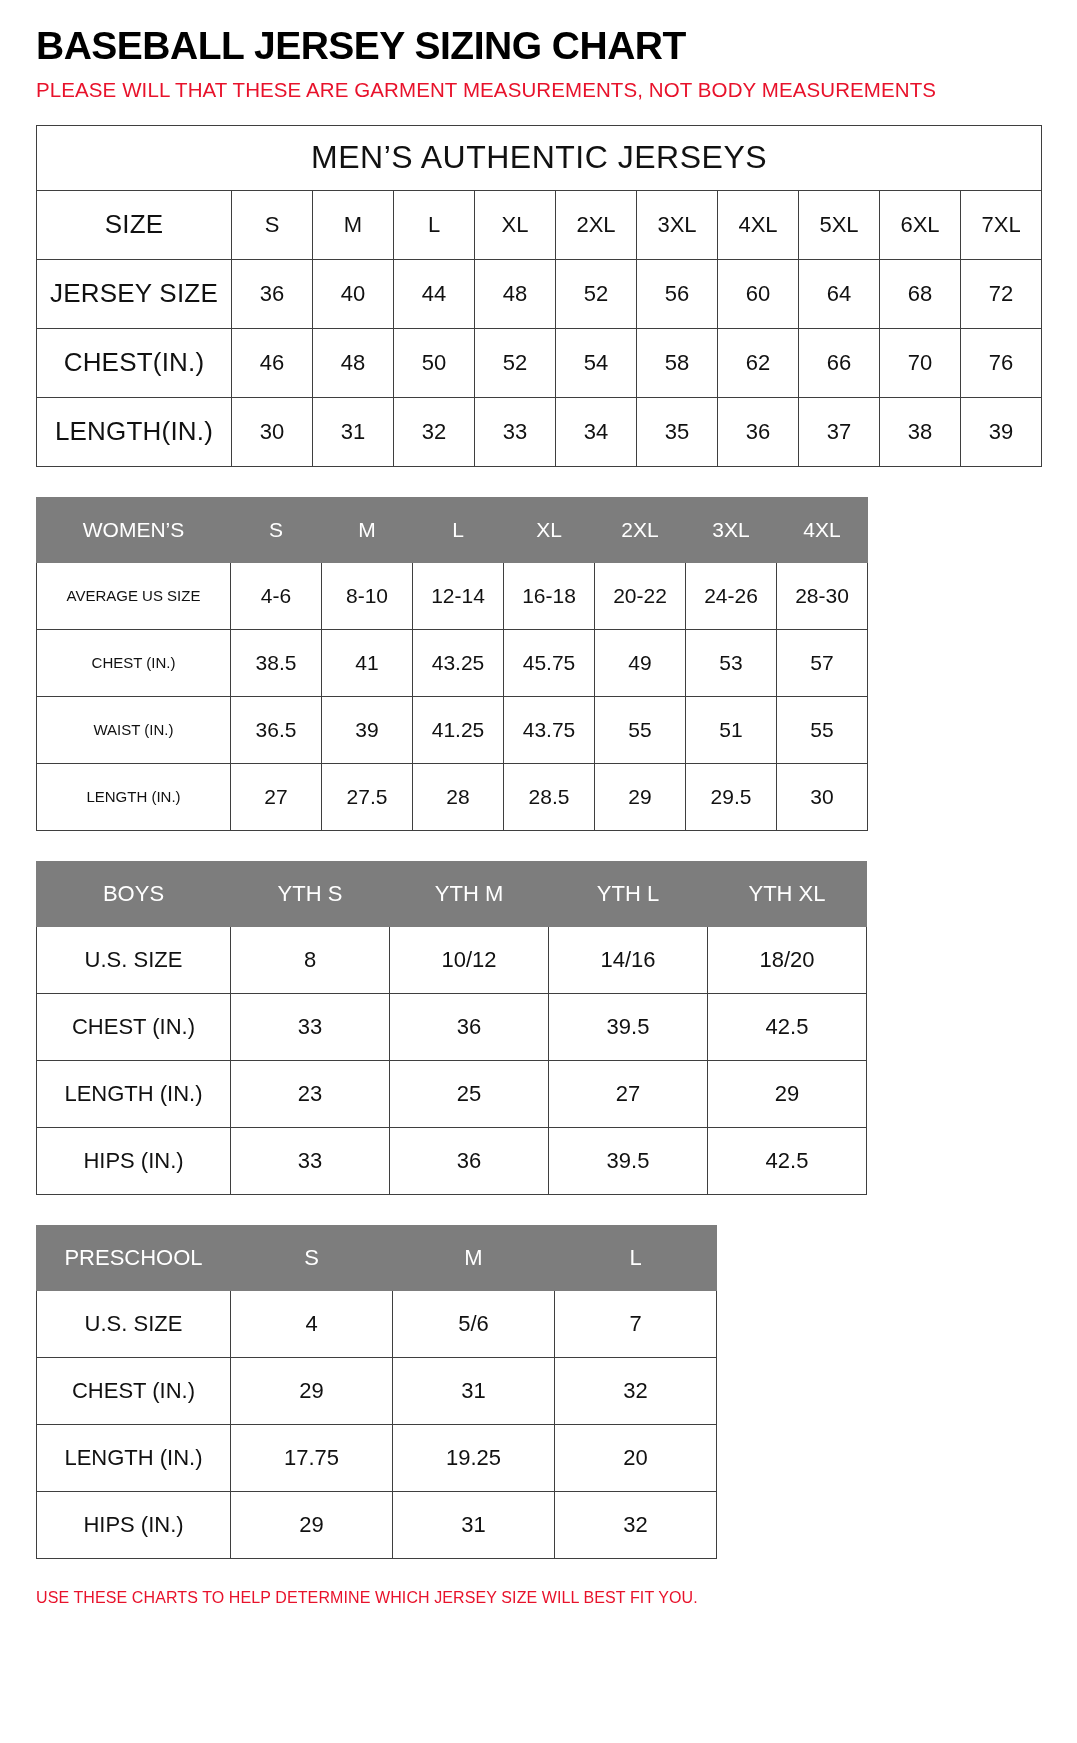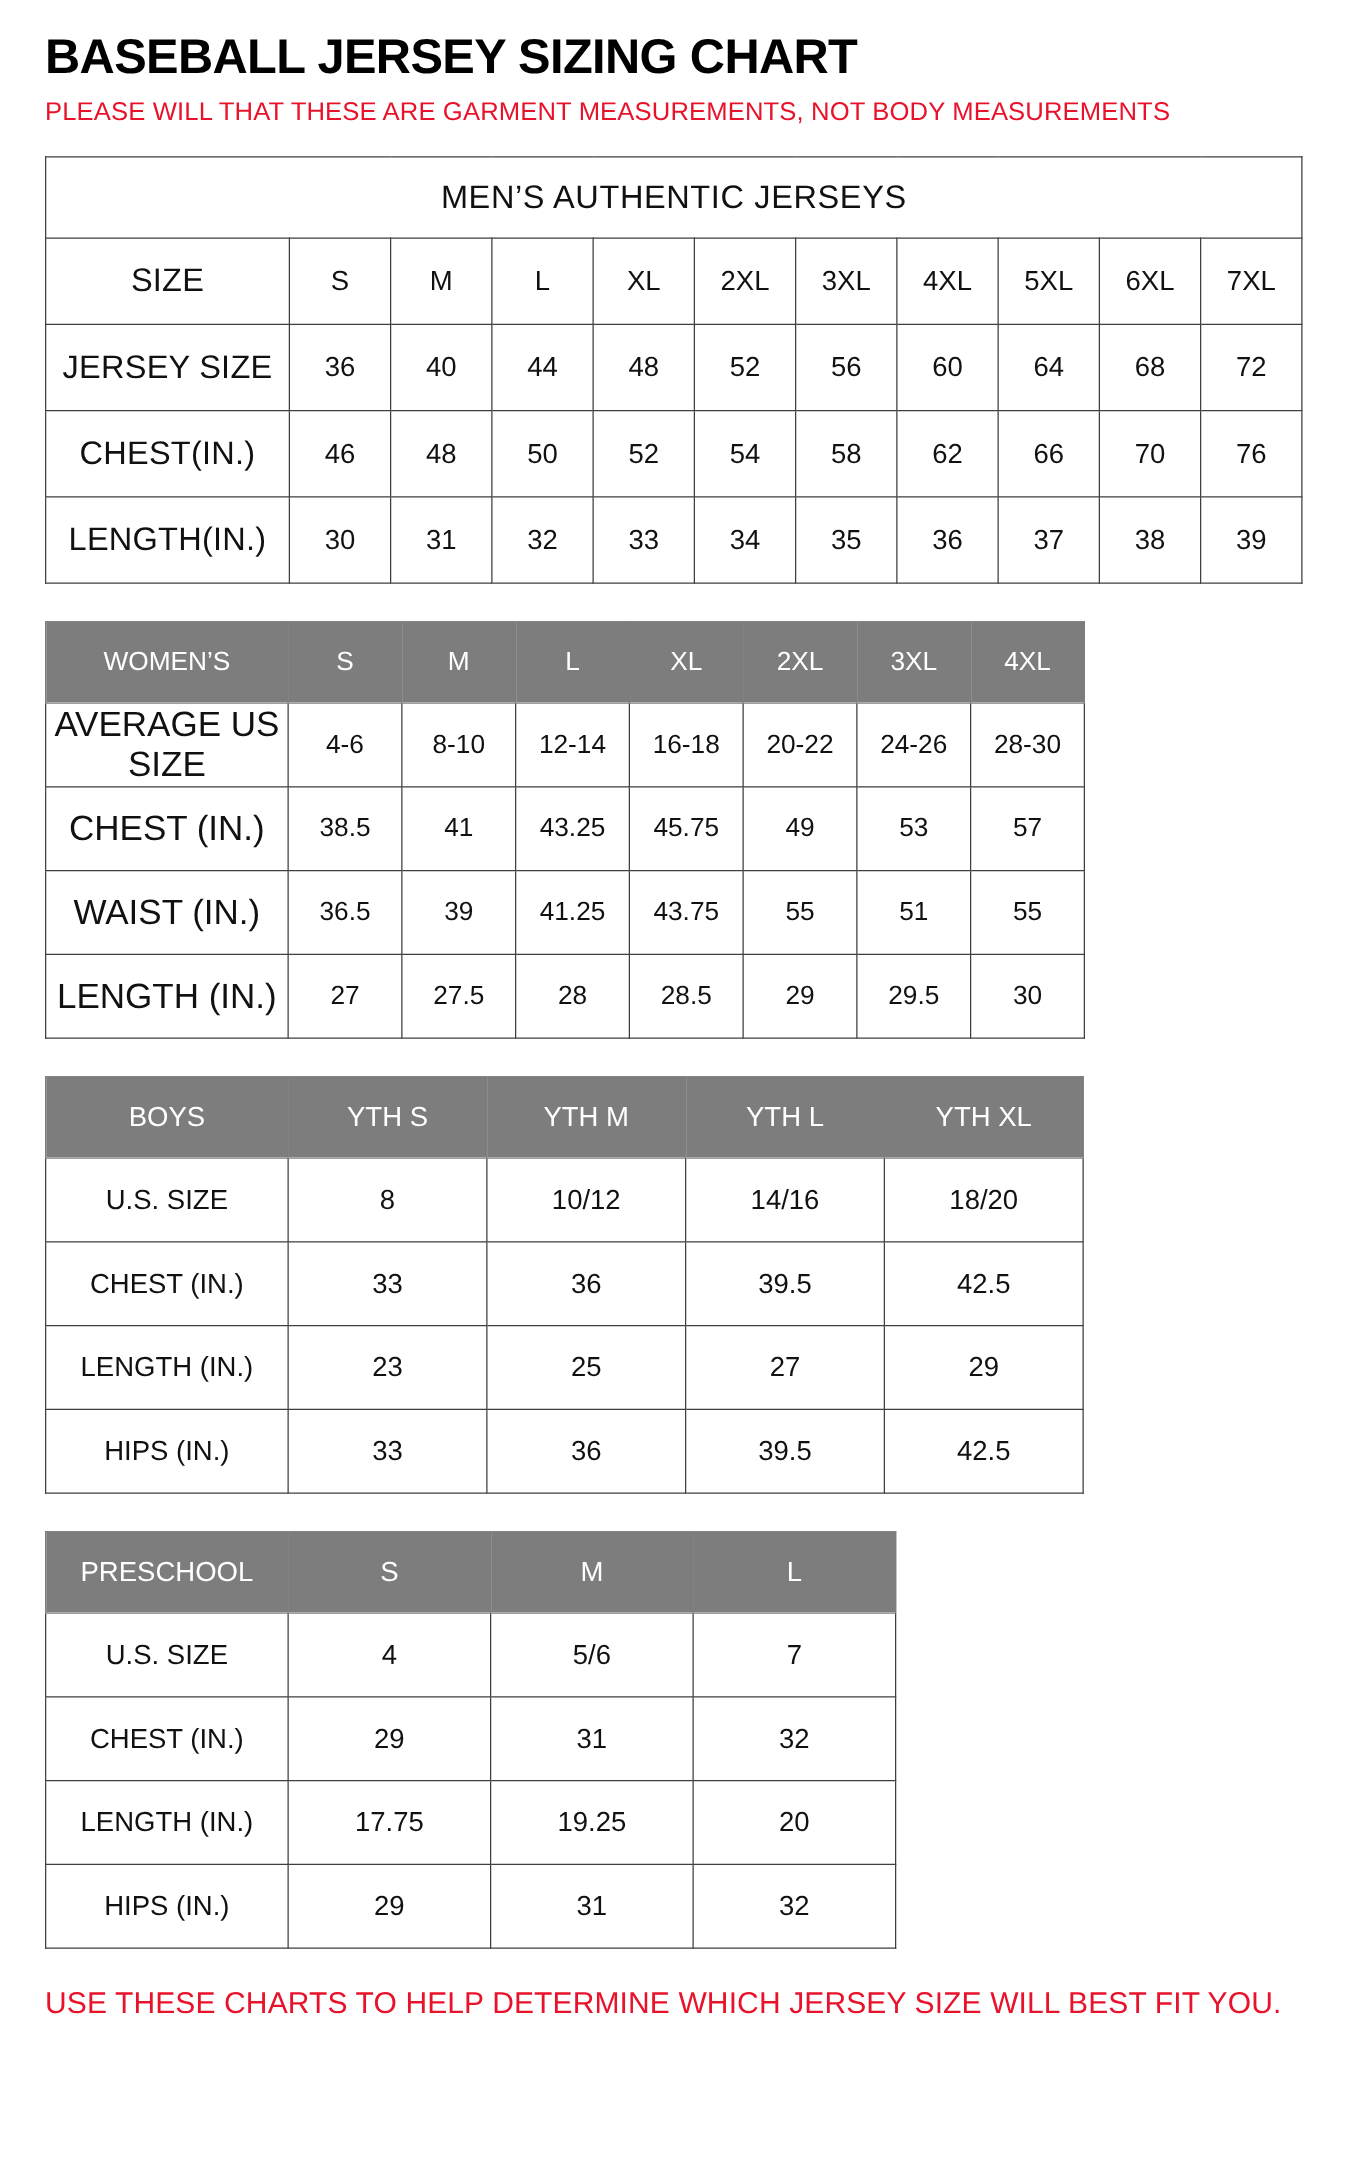--- a/index.html
+++ b/index.html
@@ -44,21 +44,21 @@
     border: 1px solid #3f3f3f;
     text-align: center;
     vertical-align: middle;
     font-weight: normal;
     color: #111;
     background: #ffffff;
   }
   .banner-cell {
     background: #7d7d7d;
     color: #ffffff;
-    font-size: 26px;
+    font-size: 32px;
     letter-spacing: 0.5px;
     height: 62px;
     border: 1px solid #7d7d7d;
   }
   .hdr-grey {
     background: #7d7d7d !important;
     color: #ffffff !important;
     border: 1px solid #7d7d7d !important;
   }
   
@@ -79,21 +79,21 @@
   
   #womens-table { width: 830px; padding-left: 35px; }
   #womens-table .hdr-grey {
     font-size: 21px;
     height: 62px;
   }
   #womens-table td {
     font-size: 21px;
     height: 64px;
   }
-  #womens-table .rowlabel { font-size: 28px; }
+  #womens-table .rowlabel { font-size: 15px; }
   #womens-table .tight { line-height: 1.15; }
   
   #boys-table { width: 830px; }
   #boys-table .hdr-grey {
     font-size: 22px;
     height: 62px;
   }
   #boys-table td {
     font-size: 22px;
     height: 64px;
@@ -103,21 +103,21 @@
   #preschool-table .hdr-grey {
     font-size: 22px;
     height: 62px;
   }
   #preschool-table td {
     font-size: 22px;
     height: 64px;
   }
   .footer-note {
     color: #e8122b;
-    font-size: 24px;
+    font-size: 16px;
     margin: 4px 0 18px 0;
     letter-spacing: 0.1px;
   }
 </style>
 </head>
 <body>
 
 <div class="page">
 
   <h1 class="main-title">BASEBALL JERSEY SIZING CHART</h1>

